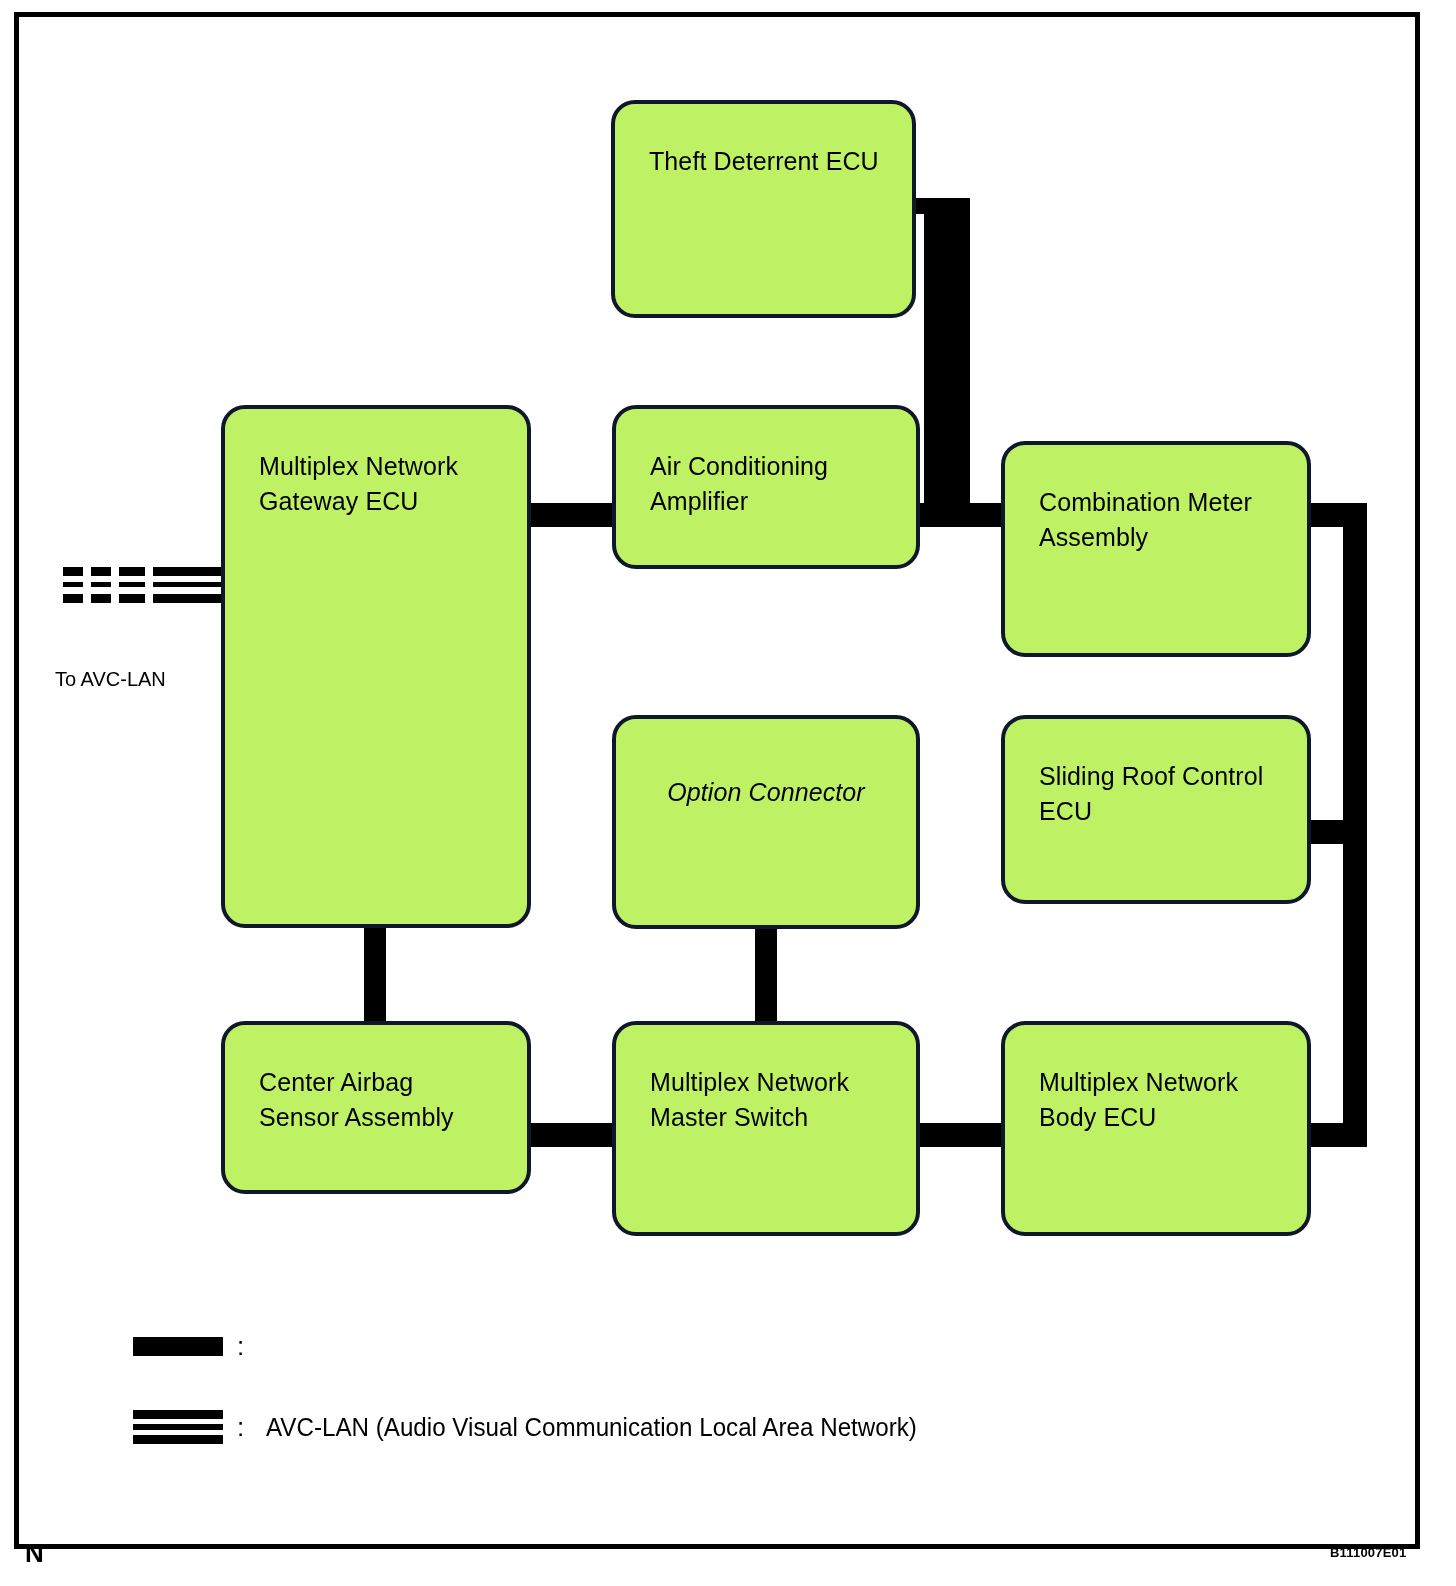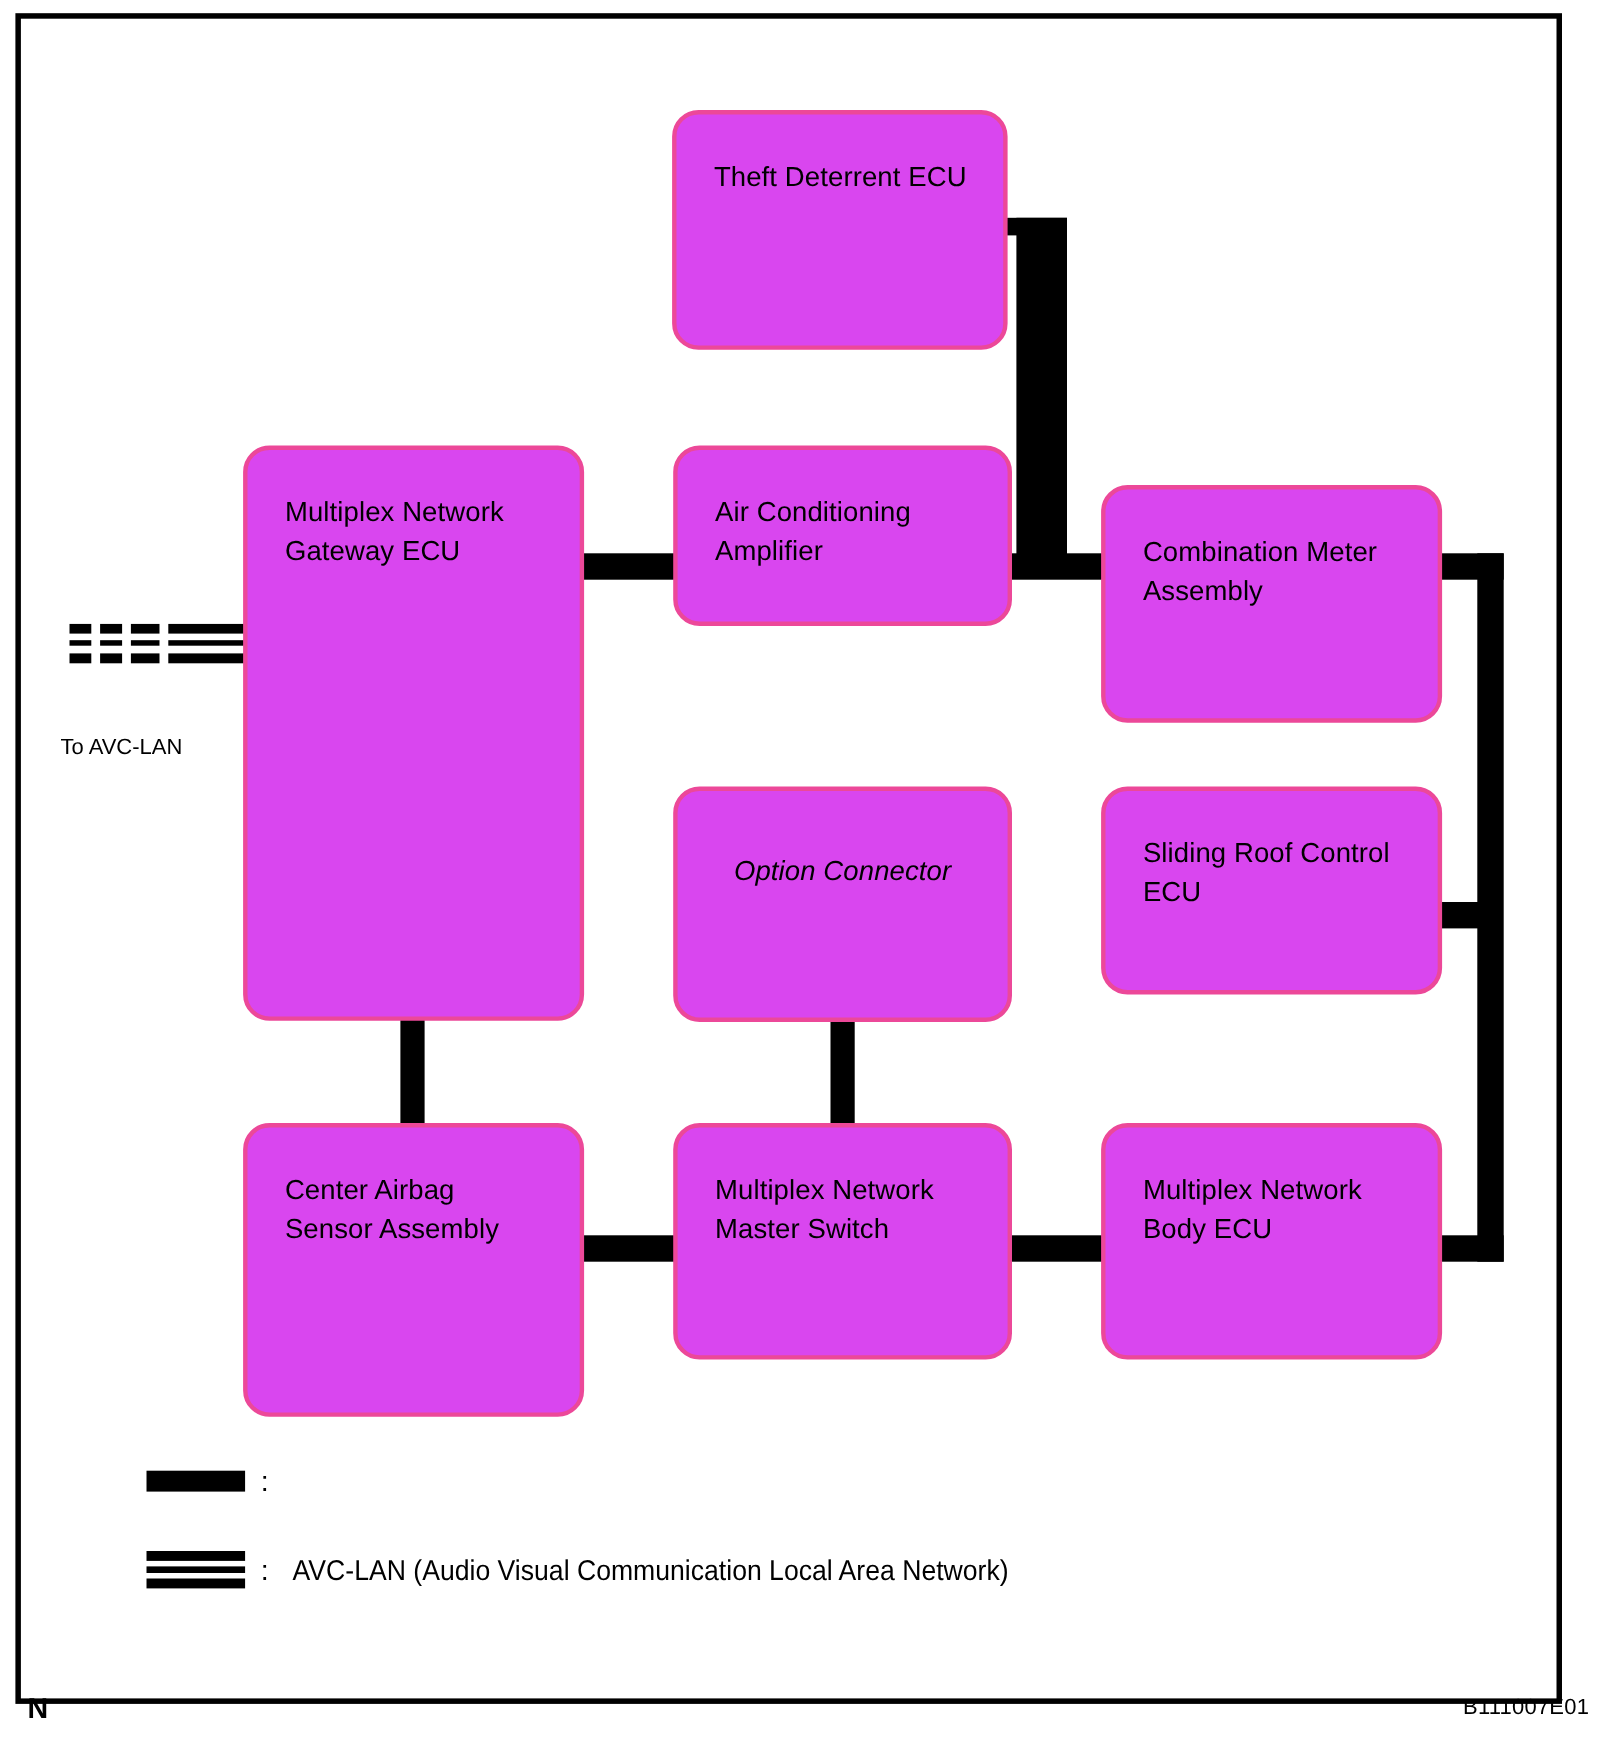--- a/index.html
+++ b/index.html
@@ -34,23 +34,23 @@
     left: 0;
     top: 0;
     width: 1456px;
     height: 1586px;
     pointer-events: none;
   }
   
   .node {
     position: absolute;
     box-sizing: border-box;
-    border: 4px solid #ec4899;
+    border: 4px solid #0f172a;
     border-radius: 24px;
-    background: #d946ef;
+    background: #bef264;
     z-index: 3;
     padding-left: 42px;
   }
   .node-label {
     position: absolute;
     left: 34px;
     top: 40px;
     right: 14px;
     font-size: 25px;
     line-height: 35px;
@@ -64,21 +64,21 @@
     text-align: center;
     top: 56px;
   }
   
   #node-theft      { left: 611px;  top: 100px;  width: 305px;  height: 218px; }
   #node-gateway    { left: 221px;  top: 405px;  width: 310px;  height: 523px; }
   #node-acamp      { left: 612px;  top: 405px;  width: 308px;  height: 164px; }
   #node-meter      { left: 1001px; top: 405px;  width: 310px;  height: 216px; margin-top: 36px; }
   #node-option     { left: 612px;  top: 715px;  width: 308px;  height: 214px; font-style: italic; }
   #node-roof       { left: 1001px; top: 715px;  width: 310px;  height: 189px; text-decoration: underline; }
-  #node-airbag     { left: 221px;  top: 1021px; width: 310px;  height: 267px; }
+  #node-airbag     { left: 221px;  top: 1021px; width: 310px;  height: 173px; }
   #node-master     { left: 612px;  top: 1021px; width: 308px;  height: 215px; }
   #node-body       { left: 1001px; top: 1021px; width: 310px;  height: 215px; }
 
   
   #avclan-symbol {
     position: absolute;
     left: 63px;
     top: 567px;
     width: 160px;
     height: 38px;
@@ -128,22 +128,22 @@
     left: 25px;
     top: 1540px;
     font-size: 26px;
     font-weight: bold;
     line-height: 26px;
   }
   #mark-code {
     position: absolute;
     left: 1330px;
     top: 1545px;
-    font-size: 20px;
-    font-weight: normal;
+    font-size: 13px;
+    font-weight: bold;
     line-height: 15px;
     letter-spacing: 0.2px;
     white-space: nowrap;
     text-align: right;
   }
 </style>
 </head>
 <body>
 
 <div id="page">

